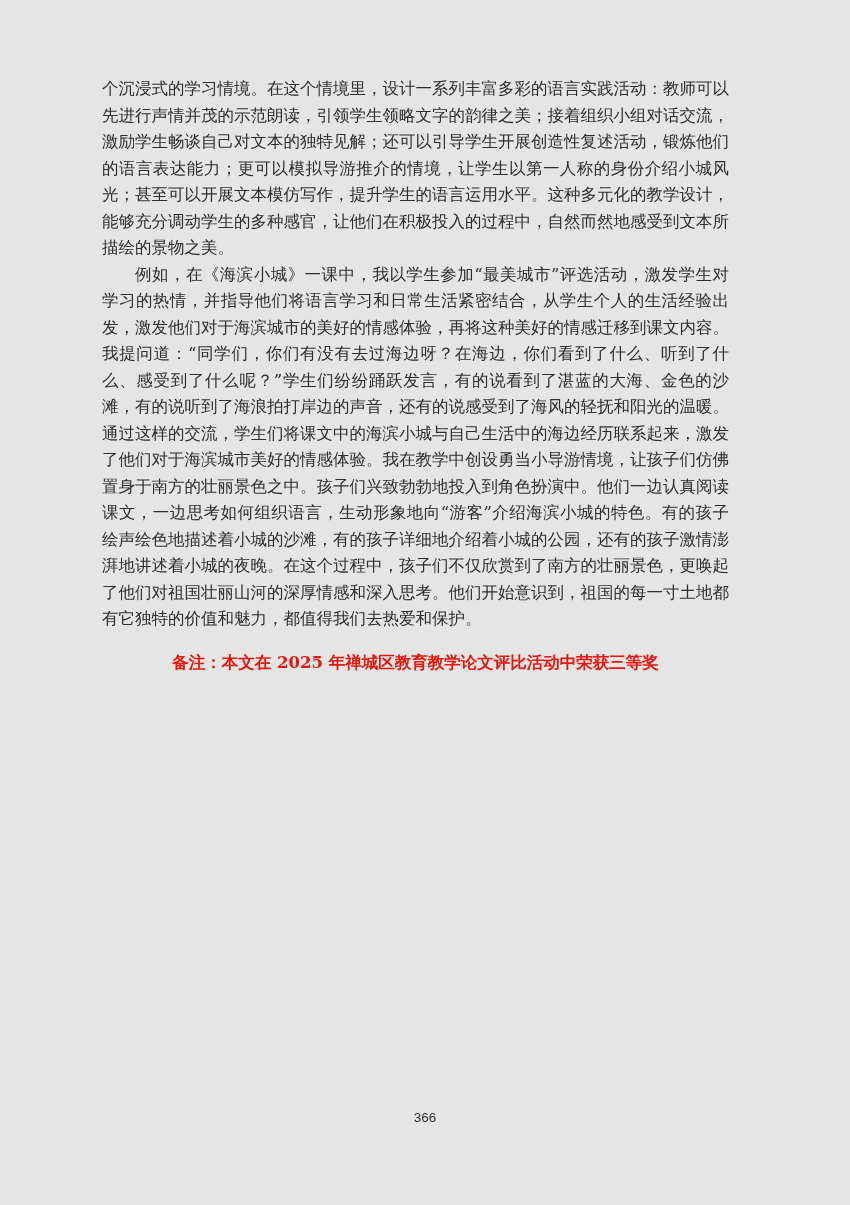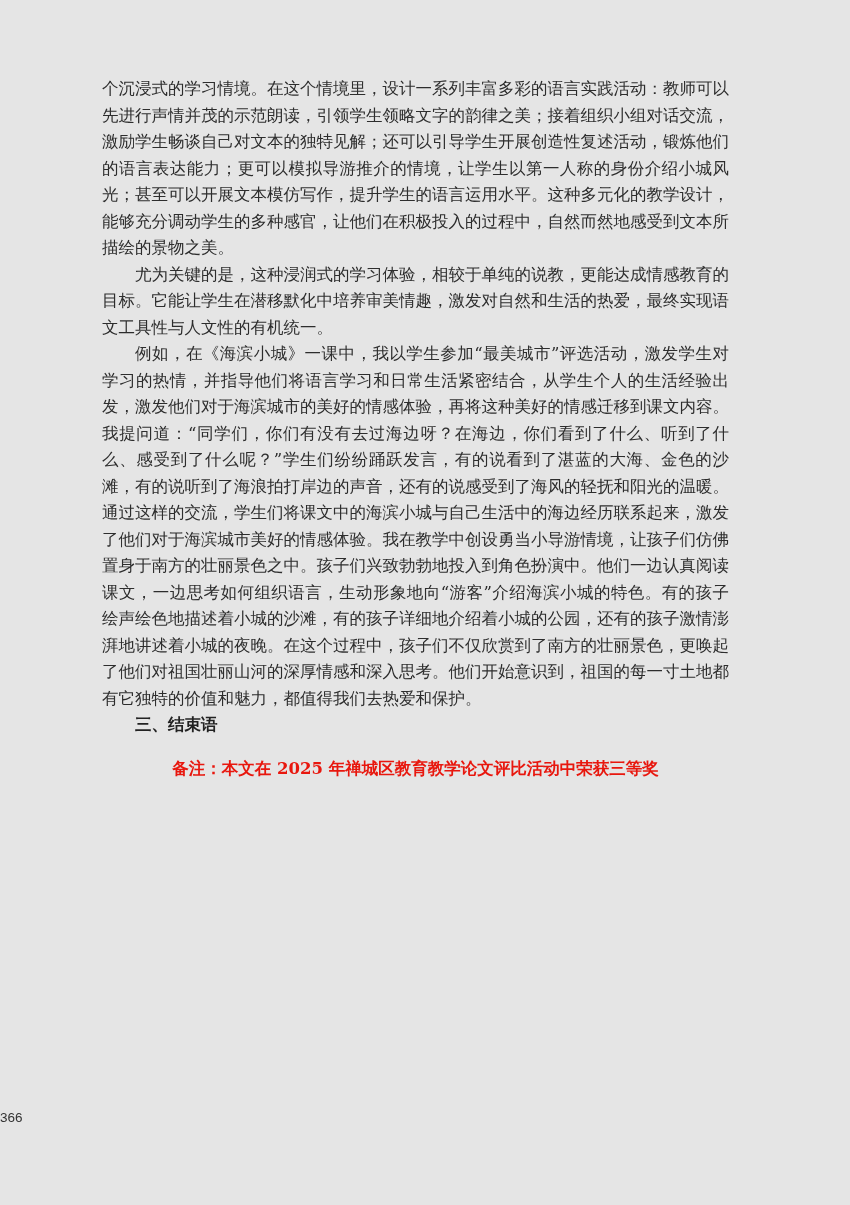--- a/index.html
+++ b/index.html
@@ -43,31 +43,29 @@
     text-indent: 0;
     text-align: center;
     font-weight: bold;
     color: #e8170e;
   }
   .page-number {
     position: absolute;
     top: 1110px;
     left: 0;
     width: 100%;
-    text-align: left;
+    text-align: center;
     font-family: "Liberation Sans", "DejaVu Sans", sans-serif;
     font-size: 13.5px;
     color: #333333;
   }
 </style>
 </head>
 <body>
 
 <div class="page">
   <div class="content">
     <p class="para no-indent">个沉浸式的学习情境。在这个情境里，设计一系列丰富多彩的语言实践活动：教师可以先进行声情并茂的示范朗读，引领学生领略文字的韵律之美；接着组织小组对话交流，激励学生畅谈自己对文本的独特见解；还可以引导学生开展创造性复述活动，锻炼他们的语言表达能力；更可以模拟导游推介的情境，让学生以第一人称的身份介绍小城风光；甚至可以开展文本模仿写作，提升学生的语言运用水平。这种多元化的教学设计，能够充分调动学生的多种感官，让他们在积极投入的过程中，自然而然地感受到文本所描绘的景物之美。</p>
-    <p class="para">尤为关键的是，这种浸润式的学习体验，相较于单纯的说教，更能达成情感教育的目标。它能让学生在潜移默化中培养审美情趣，激发对自然和生活的热爱，最终实现语文工具性与人文性的有机统一。</p>
     <p class="para">例如，在《海滨小城》一课中，我以学生参加“最美城市”评选活动，激发学生对学习的热情，并指导他们将语言学习和日常生活紧密结合，从学生个人的生活经验出发，激发他们对于海滨城市的美好的情感体验，再将这种美好的情感迁移到课文内容。我提问道：“同学们，你们有没有去过海边呀？在海边，你们看到了什么、听到了什么、感受到了什么呢？”学生们纷纷踊跃发言，有的说看到了湛蓝的大海、金色的沙滩，有的说听到了海浪拍打岸边的声音，还有的说感受到了海风的轻抚和阳光的温暖。通过这样的交流，学生们将课文中的海滨小城与自己生活中的海边经历联系起来，激发了他们对于海滨城市美好的情感体验。我在教学中创设勇当小导游情境，让孩子们仿佛置身于南方的壮丽景色之中。孩子们兴致勃勃地投入到角色扮演中。他们一边认真阅读课文，一边思考如何组织语言，生动形象地向“游客”介绍海滨小城的特色。有的孩子绘声绘色地描述着小城的沙滩，有的孩子详细地介绍着小城的公园，还有的孩子激情澎湃地讲述着小城的夜晚。在这个过程中，孩子们不仅欣赏到了南方的壮丽景色，更唤起了他们对祖国壮丽山河的深厚情感和深入思考。他们开始意识到，祖国的每一寸土地都有它独特的价值和魅力，都值得我们去热爱和保护。</p>
-    <p class="heading">三、结束语</p>
     <p class="note">备注：本文在 2025 年禅城区教育教学论文评比活动中荣获三等奖</p>
   </div>
   <div class="page-number">366</div>
 </div>
 
 </body></html>

